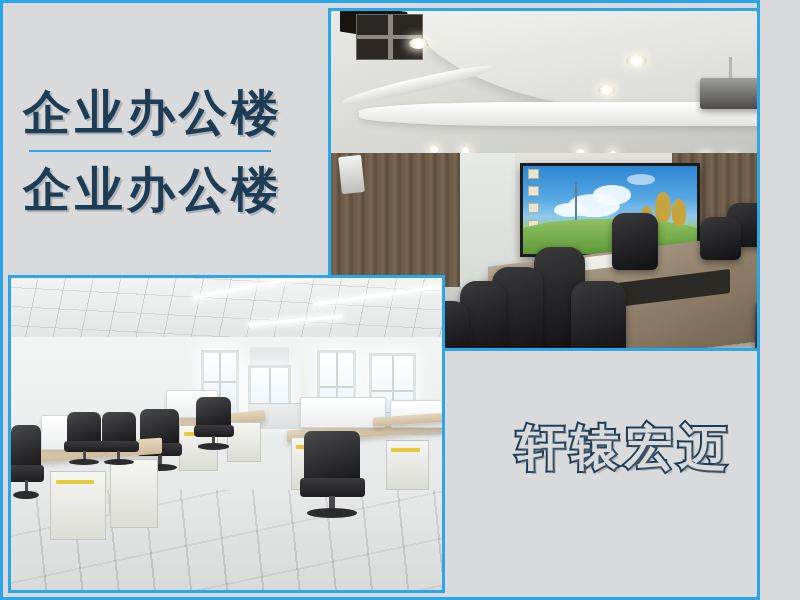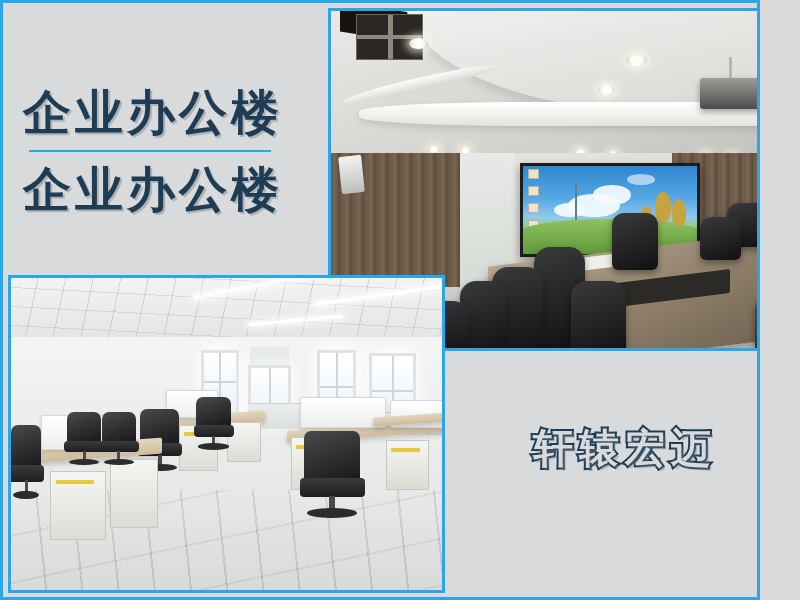--- a/index.html
+++ b/index.html
@@ -28,21 +28,21 @@
   }
   .headline .rule{
     height:2px;background:#2ba6e8;margin:9px 42px 10px 6px;
   }
 
   
   .brand{
     position:absolute;left:452px;top:415px;width:340px;text-align:center;
   }
   .brand .brand-name{
-    font-size:40px;line-height:60px;font-weight:700;letter-spacing:6px;
+    font-size:48px;line-height:60px;font-weight:700;letter-spacing:6px;
     color:#d9dadc;
     -webkit-text-stroke:4px #1e3c54;
     paint-order:stroke fill;
     text-shadow:3px 3px 0 rgba(110,120,130,.35);
     white-space:nowrap;
   }
   .brand .brand-tag{
     margin-top:8px;
     font-size:39px;line-height:46px;font-weight:700;letter-spacing:2px;
     color:#1e3c54;

